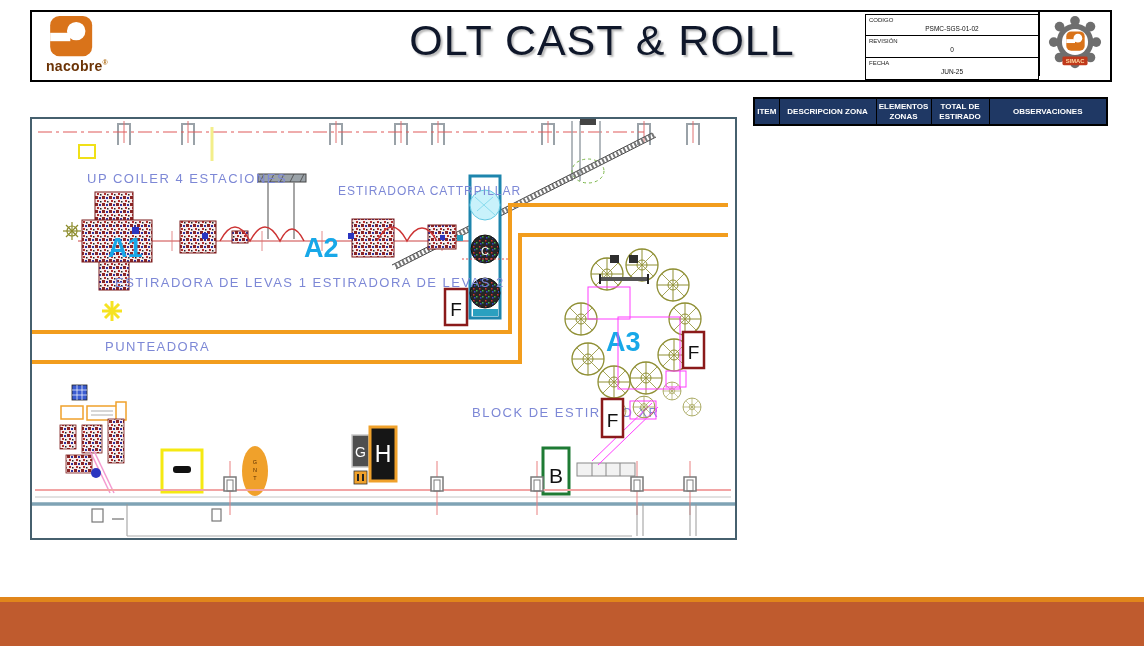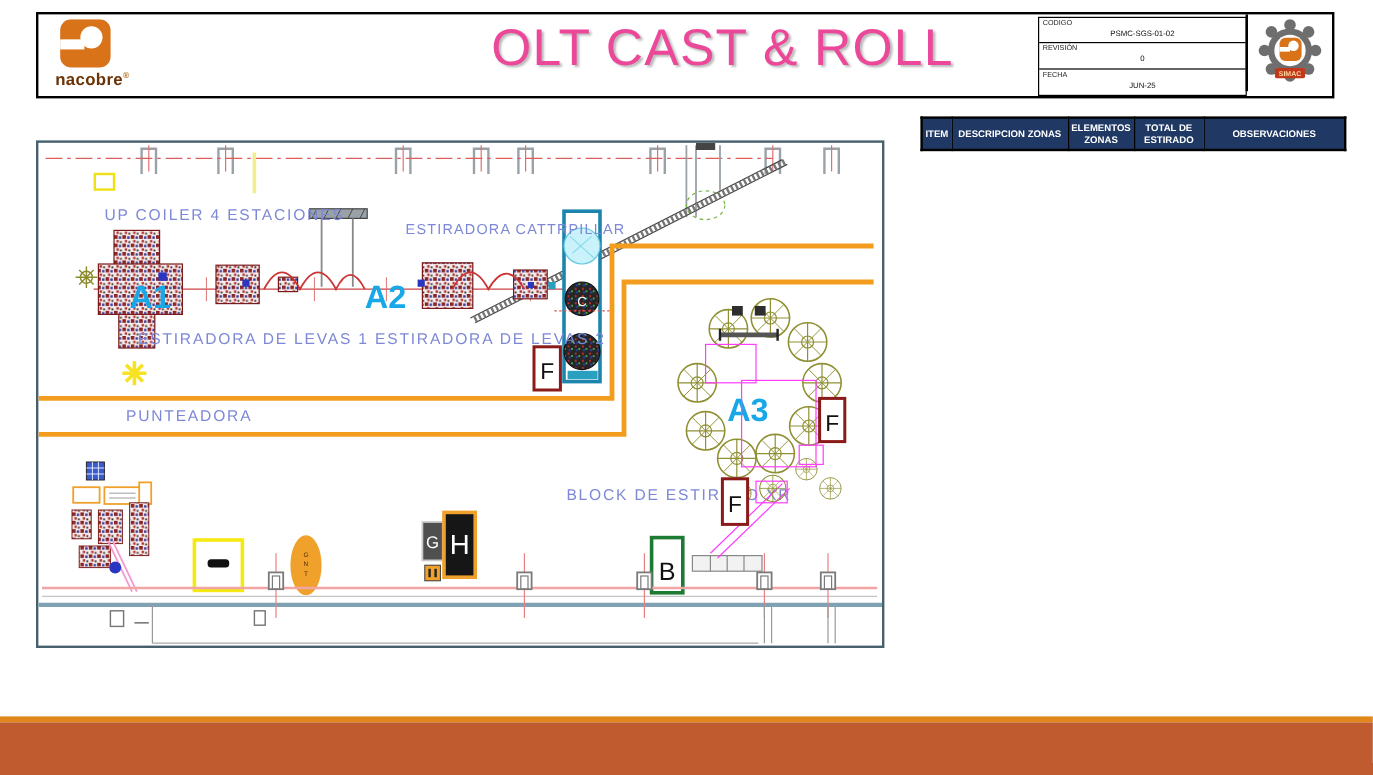--- a/index.html
+++ b/index.html
@@ -9,21 +9,21 @@
   }
   
   .header{position:absolute;left:30px;top:10px;width:1078px;height:68px;
     border:2px solid #000;background:#fff;}
   .logo{position:absolute;left:14px;top:4px;width:110px;height:60px;}
   .logo svg{display:block;}
   .logo-text{position:absolute;left:0;top:42px;font-size:14px;font-weight:bold;
     color:#6b3305;letter-spacing:0.3px;}
   .logo-text sup{font-size:7px;color:#b06a10;}
   .page-title{position:absolute;left:330px;top:4px;width:480px;text-align:center;
-    font-size:43px;color:#ec4899;letter-spacing:1px;
+    font-size:43px;color:#0f172a;letter-spacing:1px;
     text-shadow:2px 2px 2px rgba(0,0,0,0.28);white-space:nowrap;}
   .docbox{position:absolute;left:833px;top:2px;width:172px;height:64px;
     border:1px solid #000;}
   .docrow{height:20.3px;border-bottom:1px solid #000;position:relative;}
   .docrow:last-child{border-bottom:none;}
   .doclabel{position:absolute;left:3px;top:2px;font-size:6px;color:#222;}
   .docval{position:absolute;left:0;right:0;top:10px;text-align:center;font-size:6.5px;color:#111;}
   .simac{position:absolute;right:0;top:0;width:70px;height:64px;border-left:2px solid #000;}
   .simac svg{display:block;margin:3px auto 0 auto;}
   
@@ -31,21 +31,21 @@
     border:2px solid #46606e;background:#fff;box-sizing:border-box;}
   .cadblue{font-family:"Liberation Sans",sans-serif;font-size:13px;fill:#7d88d6;letter-spacing:1.5px;}
   .cadblue2{font-family:"Liberation Sans",sans-serif;font-size:12px;fill:#7d88d6;letter-spacing:1px;}
   .zone{font-family:"Liberation Sans",sans-serif;font-size:27px;font-weight:bold;fill:var(--zone-label-cyan,#18a8e8);}
   .mletter{font-family:"Liberation Sans",sans-serif;font-size:19px;fill:#111;}
   .bigletter{font-family:"Liberation Sans",sans-serif;font-size:21px;fill:#111;}
   .dashdot{stroke:#e05b5b;stroke-width:1.2;stroke-dasharray:14 4 3 4;}
   
   .zone-table{position:absolute;left:753px;top:97px;border-collapse:collapse;table-layout:fixed;}
   .zone-table,.zone-table th,.zone-table td{border:1px solid #000;}
-  .zone-table{border-width:2px;margin-left:14px;}
+  .zone-table{border-width:2px;}
   .zone-table th{background:var(--table-header-bg,#1f3864);color:#fff;font-size:8px;
     font-weight:bold;padding:3px 1px;line-height:1.2;text-align:center;vertical-align:middle;}
   
   .footer-stripe{position:absolute;left:0;top:597px;width:1144px;height:5px;
     background:var(--accent-orange,#e1861b);}
   .footer-band{position:absolute;left:0;top:602px;width:1144px;height:44px;
     background:var(--footer-rust,#bf5b2e);}
 </style>
 </head>
 <body>
@@ -387,21 +387,21 @@
   <colgroup>
     <col style="width:25px">
       <col style="width:97px">
       <col style="width:55px">
     <col style="width:58px">
       <col style="width:118px">
   </colgroup>
   <thead>
     <tr>
       <th>ITEM</th>
-      <th>DESCRIPCION ZONAS</th>
+      <th>DESCRIPCION ZONA</th>
       <th>ELEMENTOS ZONAS</th>
       <th>TOTAL DE ESTIRADO</th>
       <th>OBSERVACIONES</th>
     </tr>
   </thead>
   <tbody id="zone-rows"></tbody>
 </table>
 
 <div class="footer-stripe"></div>
 <div class="footer-band"></div>

